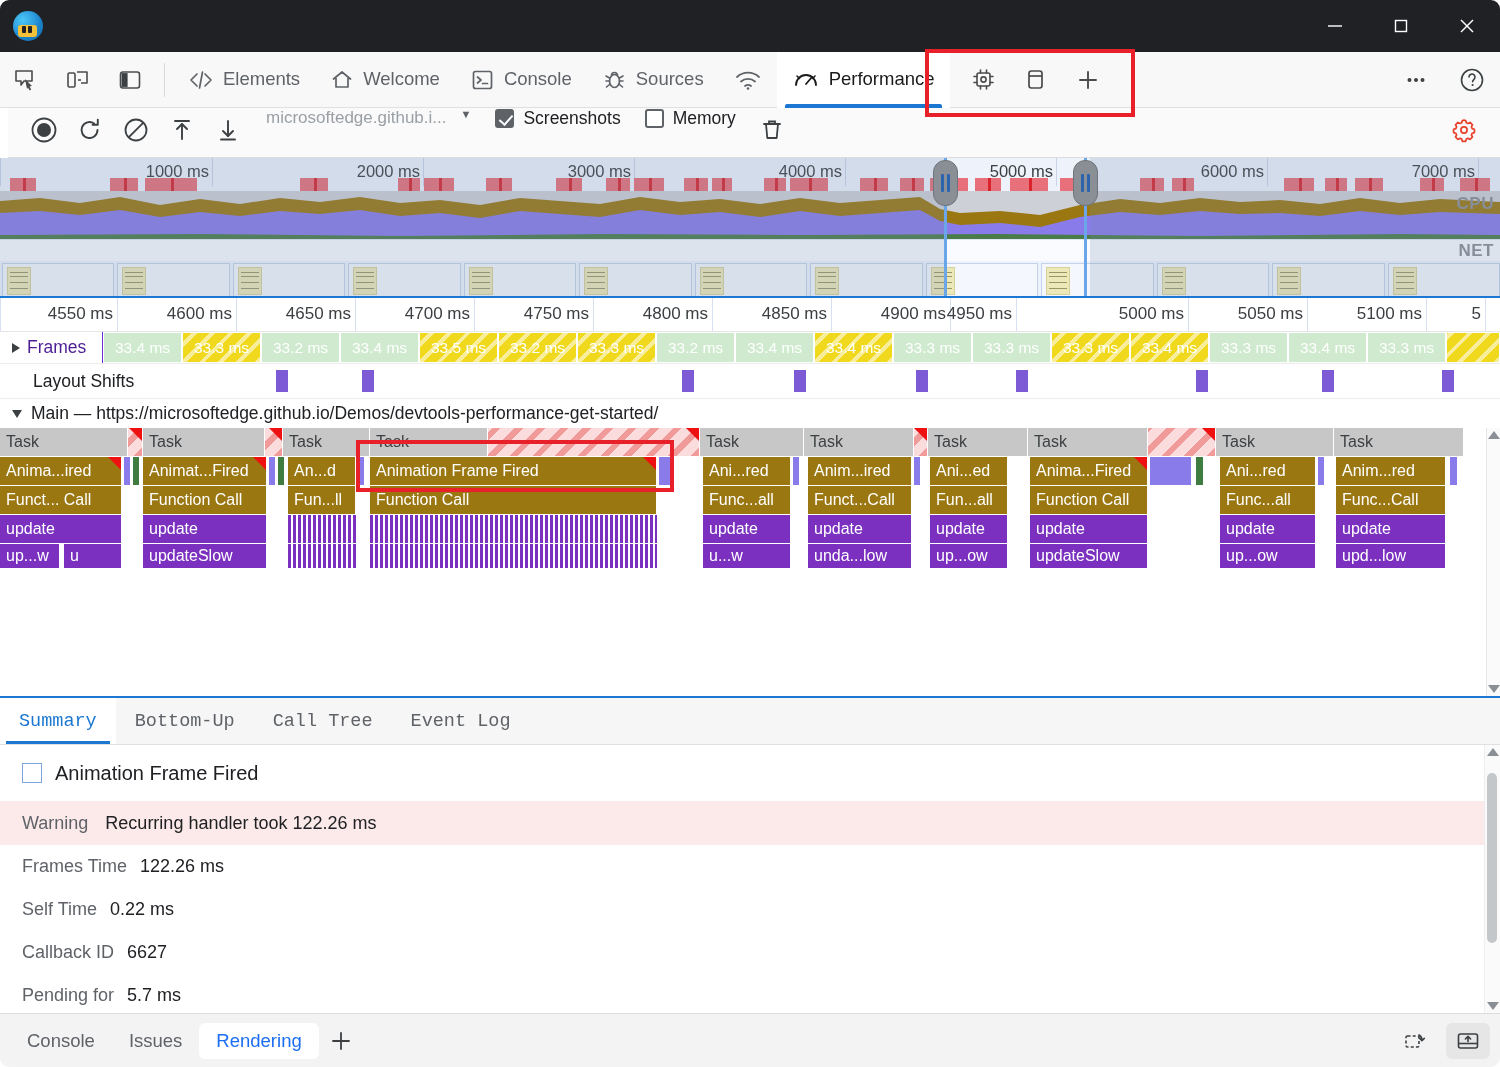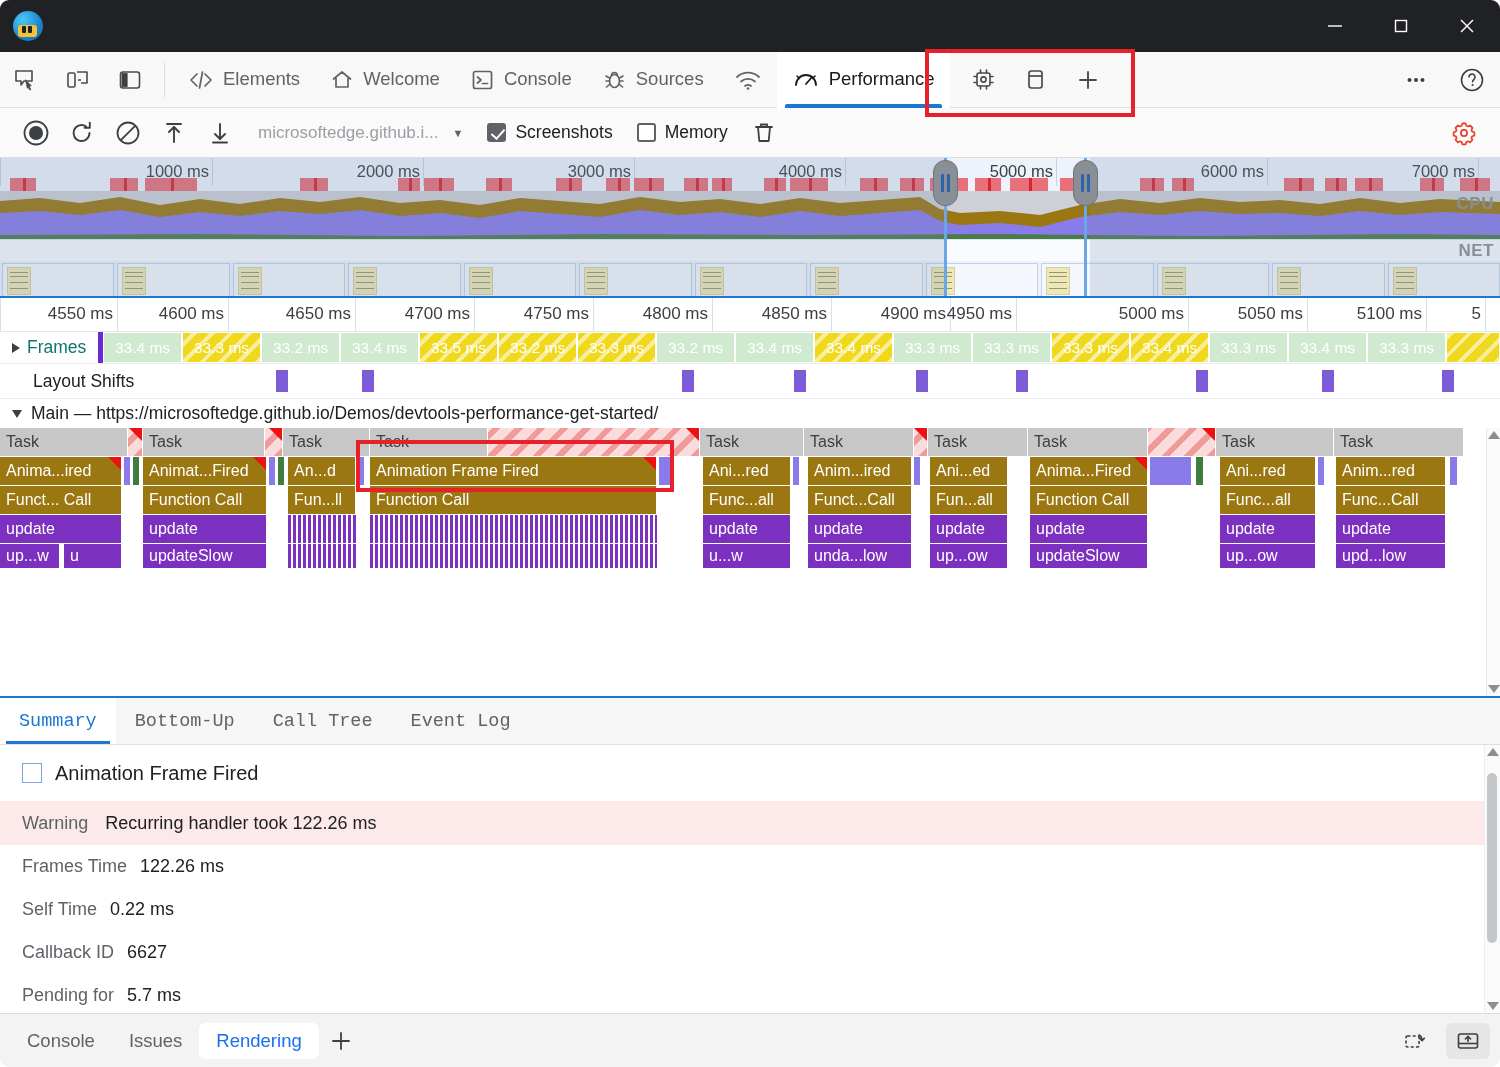--- a/index.html
+++ b/index.html
@@ -52,22 +52,22 @@
   }
   .tab-ico { display:flex; align-items:center; justify-content:center; }
   .strip-right { margin-left:auto; display:flex; align-items:center; }
   .strip-right .tool-ico { width:56px; }
 
   
   .annot { position:absolute; border:4px solid #e8202a; pointer-events:none; z-index:40; }
 
   
   .rectoolbar {
-    height:50px; flex:0 0 50px; background:#fafafa; display:flex; align-items:center;
-    border-bottom:1px solid #dcdcdc; padding-left:14px; gap:2px;
+    height:50px; flex:0 0 50px; background:#fafafa; display:flex; align-items:flex-start;
+    border-bottom:1px solid #dcdcdc; padding-left:14px; gap:2px;margin-left:8px;
   }
   .rbtn { width:44px; height:44px; display:flex; align-items:center; justify-content:center;
       color:#3c4043; }
   .rec-url { color:#9aa0a6; font-size:17px; margin-left:14px; white-space:nowrap; }
   .caret-down { margin-left:12px; color:#5f6368; font-size:11px; }
   .chk-group { display:flex; align-items:center; gap:9px; margin-left:22px; }
   .chkbox { width:19px; height:19px; border:2px solid #5f6368; border-radius:3px;
       background:#fff; position:relative; flex:none; }
   .chkbox.on { background:#5f6368; border-color:#5f6368; }
   .chkbox.on:after { content:""; position:absolute; left:5px; top:1px; width:6px; height:11px;
@@ -110,22 +110,22 @@
   .detail-ruler { flex:0 0 34px; position:relative; background:#ffffff;
       border-bottom:1px solid #e6e6e6; }
   .dr-tick { position:absolute; top:0; bottom:0; border-left:1px solid #d7dff0; }
   .dr-tick span { position:absolute; right:5px; top:6px; font-size:17px; color:#3c4043;
       white-space:nowrap; }
 
   
   .frames-row { flex:0 0 32px; display:flex; align-items:stretch; position:relative;
       background:#fff; border-bottom:1px solid #ececec; }
   .frames-head { width:103px; flex:none; display:flex; align-items:center; gap:7px;
-      padding-left:12px; font-size:17.5px; color:#0f766e; background:#fff; z-index:3;
-      border-right:5px solid #6d28d9; }
+      padding-left:12px; font-size:17.5px; color:#4c1d95; background:#fff; z-index:3;
+      border-right:1px solid #6d28d9; }
   .tri { width:0; height:0; border-left:8px solid #3c4043; border-top:5.5px solid transparent;
       border-bottom:5.5px solid transparent; flex:none; }
   .frames-track { position:relative; flex:1 1 auto; }
   .frame {
     position:absolute; top:0; bottom:0; display:flex; align-items:center; justify-content:center;
     color:#fff; font-size:15.5px; border:1px solid #fff; overflow:hidden; white-space:nowrap;
   }
   .frame.good { background:#cfeacf; }
   .frame.warn { background:#f0d91d;
       background-image:repeating-linear-gradient(-45deg, rgba(255,255,255,.55) 0 4px, transparent 4px 13px); }
@@ -665,21 +665,21 @@
           <b></b>
         </span>
     </div>
   </div>
 
   <div class="detail-ruler">
     <div class="dr-tick" style="left:0px"></div>
     <div class="dr-tick" style="left:117px">
         <span>4550 ms</span>
       </div>
-    <div class="dr-tick" style="left:228px">
+    <div class="dr-tick" style="left:236px">
         <span>4600 ms</span>
       </div>
     <div class="dr-tick" style="left:355px">
         <span>4650 ms</span>
       </div>
     <div class="dr-tick" style="left:474px">
         <span>4700 ms</span>
       </div>
     <div class="dr-tick" style="left:593px">
         <span>4750 ms</span>

